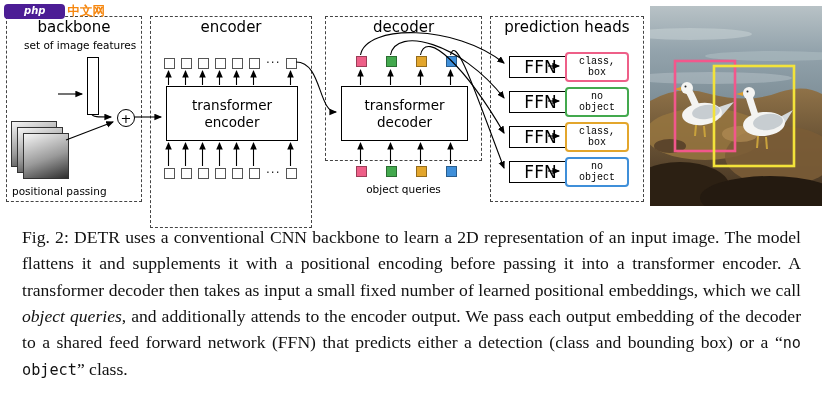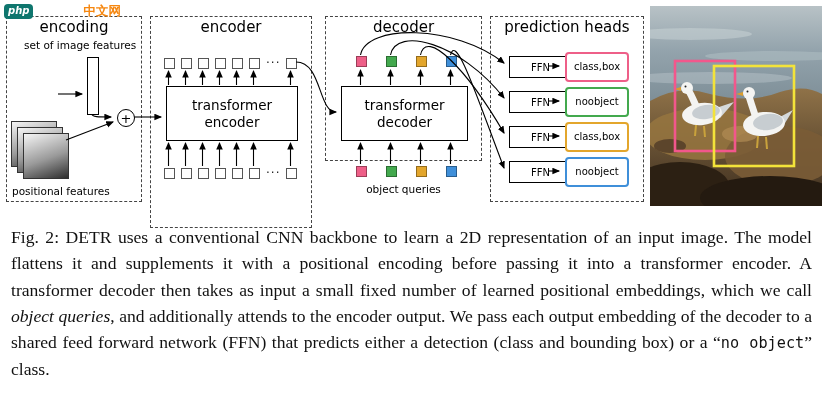--- a/index.html
+++ b/index.html
@@ -19,54 +19,54 @@
 
   .q-row { position:absolute; display:flex; gap:19px; }
   .qsq { width:11px; height:11px; border:1px solid rgba(0,0,0,.35); flex:none; }
 
   .small-label { position:absolute; font-size:10.5px; color:#000; white-space:nowrap; }
 
   .feat-bar { position:absolute; left:80px; top:40px; width:12px; height:58px; border:1.4px solid #000; background:#fff; }
   .plus-circle { position:absolute; left:110px; top:92px; width:18px; height:18px; border:1.4px solid #000; border-radius:50%; background:#fff; display:flex; align-items:center; justify-content:center; font-size:13px; z-index:7; }
   .grad-sq { position:absolute; width:46px; height:46px; border:1px solid #333; background:linear-gradient(160deg,#f5f5f5 0%,#9a9a9a 55%,#2e2e2e 100%); }
 
-  .ffn { position:absolute; left:18px; width:63px; height:22px; border:1.4px solid #000; background:#fff; display:flex; align-items:center; justify-content:center; font-size:10px; }
-  .out-box { position:absolute; left:74px; width:64px; height:30px; border:2.4px solid #888; border-radius:4px; background:#fff; display:flex; flex-direction:row; align-items:center; justify-content:center; font-size:10px; line-height:11.5px; text-align:center; }
+  .ffn { position:absolute; left:18px; width:63px; height:22px; border:1.4px solid #000; background:#fff; display:flex; align-items:center; justify-content:center; font-size:17px; }
+  .out-box { position:absolute; left:74px; width:64px; height:30px; border:2.4px solid #888; border-radius:4px; background:#fff; display:flex; flex-direction:column; align-items:center; justify-content:center; font-size:10px; line-height:11.5px; text-align:center;font-family:Liberation Mono, monospace; }
 
   .connectors { position:absolute; left:0; top:0; z-index:6; pointer-events:none; }
 
   .photo { position:absolute; left:650px; top:6px; width:172px; height:200px; overflow:hidden; }
 
-  .caption { position:absolute; left:0; top:224px; width:823px; padding:0 11px; font-family:"Liberation Serif","DejaVu Serif",serif; font-size:17.6px; line-height:26.3px; text-align:justify; color:#111; }
+  .caption { position:absolute; left:0; top:224px; width:823px; padding:0 22px; font-family:"Liberation Serif","DejaVu Serif",serif; font-size:17.6px; line-height:26.3px; text-align:justify; color:#111; }
   .caption i { font-style:italic; }
   .caption code { font-family:"DejaVu Sans Mono","Liberation Mono",monospace; font-size:15.2px; }
 
   .watermark { position:absolute; left:4px; top:3px; display:flex; align-items:center; gap:2px; z-index:9; }
-  .wm-badge { background:#0f766e; color:#fff; font-style:italic; font-weight:bold; font-size:10px; line-height:12px; padding:1px 4px 2px; border-radius:4px; }
-  .wm-text { color:#f6870f; font-weight:bold; font-size:12.5px;margin-left:48px; }
+  .wm-badge { background:#4c1d95; color:#fff; font-style:italic; font-weight:bold; font-size:10px; line-height:12px; padding:1px 20px 2px; border-radius:4px; }
+  .wm-text { color:#f6870f; font-weight:bold; font-size:12.5px; }
 </style>
 </head>
 <body>
 
 <div class="watermark">
   <span class="wm-badge">php</span>
   <span class="wm-text">中文网</span>
 </div>
 
 <div class="diagram">
 
   <div class="dashed-box" style="left:6px; top:16px; width:136px; height:186px;">
-    <div class="sec-title">encoding</div>
+    <div class="sec-title">backbone</div>
     <div class="small-label" style="left:17px; top:22px;">set of image features</div>
     <div class="feat-bar"></div>
     <div class="grad-sq" style="left:4px; top:104px;"></div>
     <div class="grad-sq" style="left:10px; top:110px;"></div>
     <div class="grad-sq" style="left:16px; top:116px;"></div>
     <div class="plus-circle">+</div>
-    <div class="small-label" style="left:5px; top:168px;">positional features</div>
+    <div class="small-label" style="left:5px; top:168px;">positional passing</div>
   </div>
 
   <div class="dashed-box" style="left:150px; top:16px; width:162px; height:212px;">
     <div class="sec-title">encoder</div>
     <div class="sq-row" style="left:13px; top:41px;">
       <div class="sq"></div>
       <div class="sq"></div>
       <div class="sq"></div>
       <div class="sq"></div>
       <div class="sq"></div>

